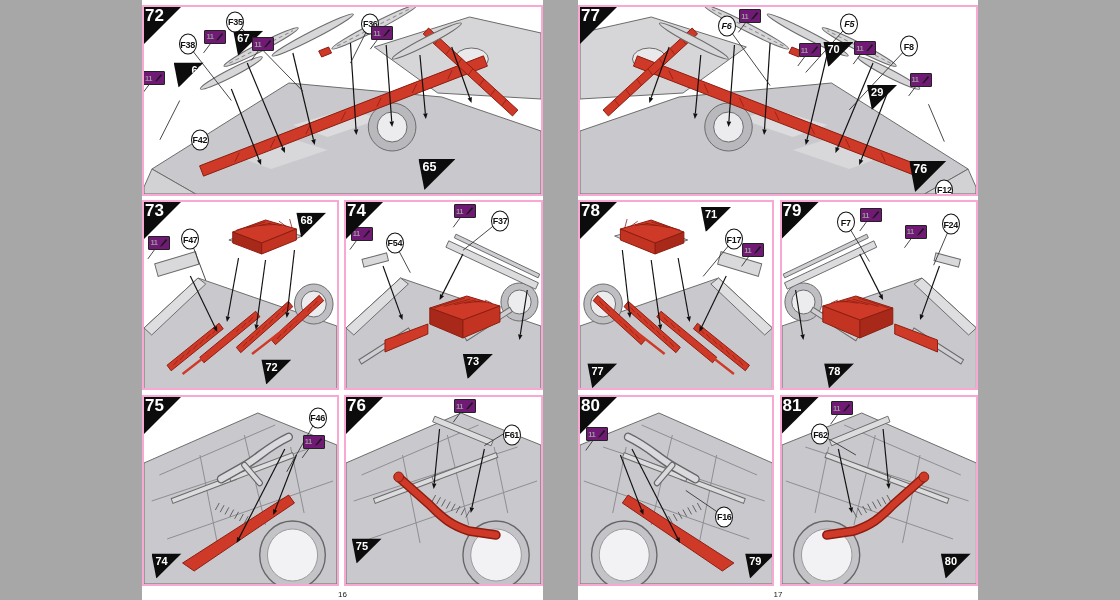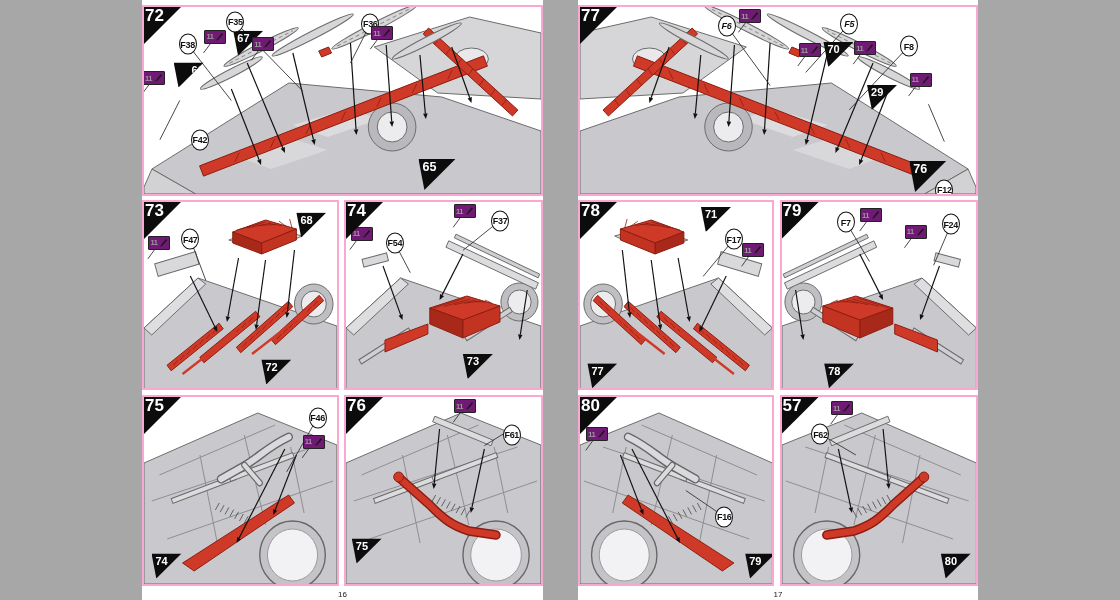--- a/index.html
+++ b/index.html
@@ -767,21 +767,21 @@
           <line x1="96" y1="32" x2="90.5472704546155" y2="86.52729545384506" stroke="#111" stroke-width="1.2"></line>
           <polygon points="90,92 88.25868491713253,86.29843690009676 92.83585599209847,86.75615400759335" fill="#111"></polygon>
           <line x1="142" y1="52" x2="129.17533283342988" y2="110.62704990432056" stroke="#111" stroke-width="1.2"></line>
           <polygon points="128,116 126.92846279341848,110.13554708306806 131.42220287344128,111.11855272557305" fill="#111"></polygon>
         </g>
       </svg>
       <svg class="overlay" viewBox="0 0 200 187" preserveAspectRatio="none">
         <line x1="40" y1="37.4" x2="76" y2="57.97" stroke="#333" stroke-width="0.9"></line>
         <line x1="62" y1="11.22" x2="50" y2="27.22" stroke="#333" stroke-width="0.9"></line>
       </svg>
-      <div class="corner-flag"><span>57</span></div>
+      <div class="corner-flag"><span>81</span></div>
       <div class="ref-flag" style="left: 85%; top: 85%;"><span>80</span></div>
       <div class="callout" style="left: 20%; top: 20%;">
         <span>F62</span>
       </div>
       <div class="chip" style="left: 31%; top: 6%;">
         <span class="code">11</span>
         <svg width="10" height="10" viewBox="0 0 12 12">
           <path d="M2.2,10.6 L4,8 L9.5,1.2 L11,2.6 L5.2,9.2 Z" fill="#1a1a1a"></path>
         </svg>
       </div>

